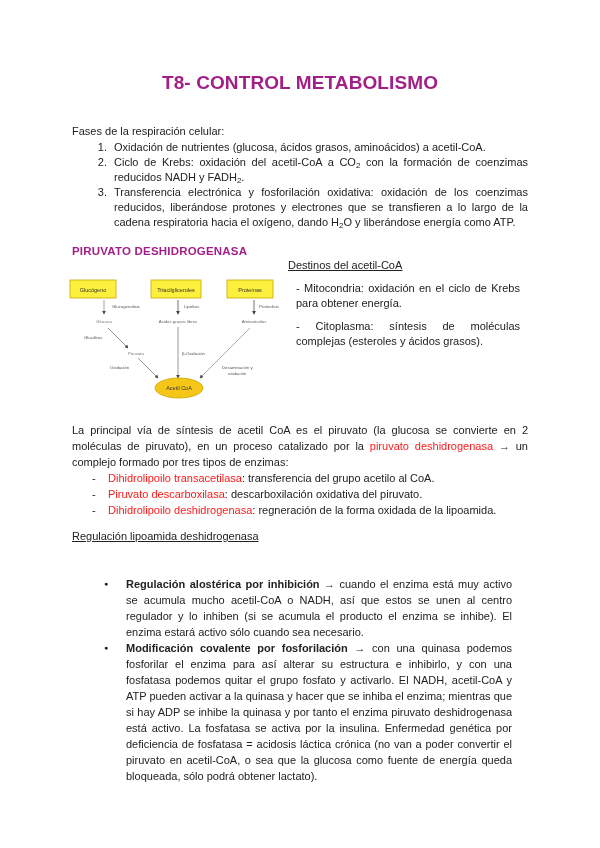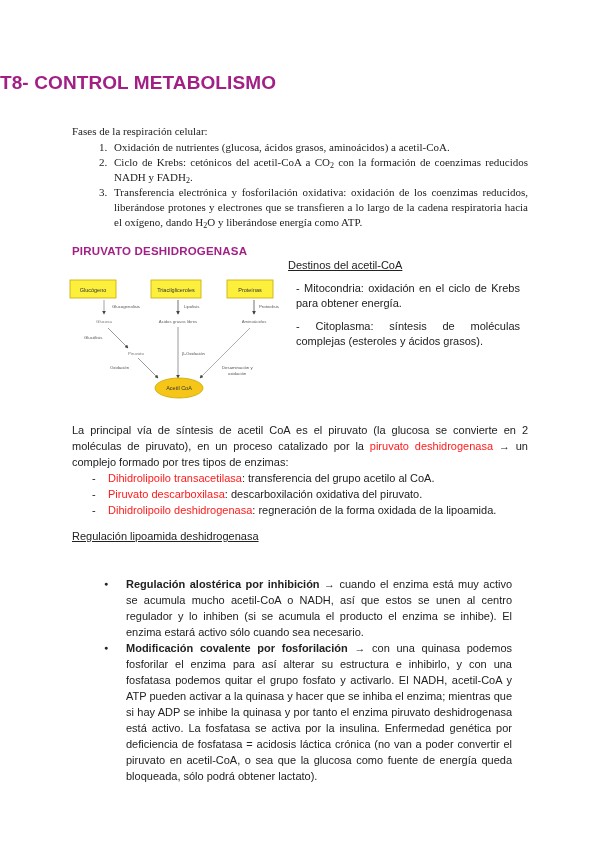--- a/index.html
+++ b/index.html
@@ -1,20 +1,20 @@
 <!DOCTYPE html>
 <html><head>
   <meta charset="utf-8">
   <style>
     html, body { margin: 0; padding: 0; background: #ffffff; }
     body { width: 600px; height: 848px; position: relative; overflow: hidden;
       font-family: "Liberation Sans", sans-serif; color: #222; font-size: 11px; }
-    .title { position: absolute; top: 72px; left: 0; width: 600px; 
+    .title { position: absolute; top: 72px; left: 0; width: 600px; text-align: center;
       font-weight: bold; font-size: 19px; color: #a21f86; letter-spacing: 0.1px; }
-    .intro { position: absolute; top: 124px; left: 72px; width: 456px; line-height: 15px; font-family: Liberation Serif, serif; }
+    .intro { position: absolute; top: 124px; left: 72px; width: 456px; line-height: 15px; }
     .olist { margin: 1px 0 0 0; padding: 0 0 0 38px; }
     .olist li { text-align: justify; padding-left: 4px; }
     sub { font-size: 8px; line-height: 0; vertical-align: -2px; }
     .section-heading { position: absolute; top: 245px; left: 72px; font-weight: bold;
       color: #a21f86; font-size: 11.5px; letter-spacing: 0.2px; }
     .diagram { position: absolute; top: 272px; left: 64px; width: 220px; height: 130px; }
     .destinos { position: absolute; top: 258px; left: 288px; width: 240px; line-height: 15px; }
     .destinos .u { text-decoration: underline; }
     .destinos p { margin: 8px; text-align: justify; }
     .pdh-para { position: absolute; top: 422px; left: 72px; width: 456px; line-height: 16px; text-align: justify; }
@@ -32,21 +32,21 @@
   </style>
 </head>
 <body>
 
 <div class="title">T8- CONTROL METABOLISMO</div>
 
 <div class="intro">
   <div>Fases de la respiración celular:</div>
   <ol class="olist">
     <li><span>Oxidación de nutrientes (glucosa, ácidos grasos, aminoácidos) a acetil-CoA.</span></li>
-    <li><span>Ciclo de Krebs: cetónicos del acetil-CoA a CO</span><sub>2</sub><span> con la formación de coenzimas reducidos NADH y FADH</span><sub>2</sub><span>.</span></li>
+    <li><span>Ciclo de Krebs: oxidación del acetil-CoA a CO</span><sub>2</sub><span> con la formación de coenzimas reducidos NADH y FADH</span><sub>2</sub><span>.</span></li>
     <li><span>Transferencia electrónica y fosforilación oxidativa: oxidación de los coenzimas reducidos, liberándose protones y electrones que se transfieren a lo largo de la cadena respiratoria hacia el oxígeno, dando H</span><sub>2</sub><span>O y liberándose energía como ATP.</span></li>
   </ol>
 </div>
 
 <div class="section-heading">PIRUVATO DESHIDROGENASA</div>
 
 <svg class="diagram" viewBox="0 0 220 130" width="220" height="130">
   <defs>
     <marker id="arr" markerWidth="6" markerHeight="6" refX="5" refY="3" orient="auto">
       <path d="M0,0 L6,3 L0,6 z" fill="#444"></path>

